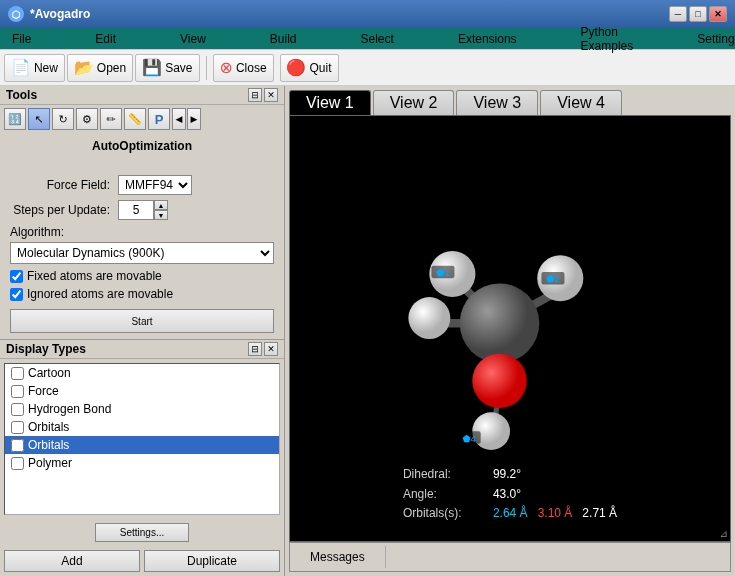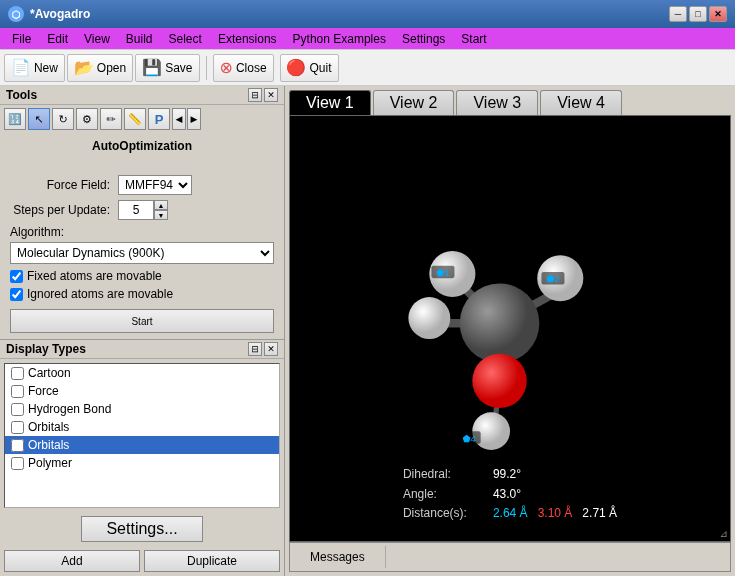--- a/index.html
+++ b/index.html
@@ -9,21 +9,21 @@
     .title-bar { background: linear-gradient(to bottom, #4a7cbf, #2d5fa0); height: 28px; display: flex; align-items: center; justify-content: space-between; padding: 0 8px; color: white; font-size: 12px; font-weight: bold; }
     .title-bar-left { display: flex; align-items: center; gap: 6px; }
     .title-bar-icon { width: 16px; height: 16px; background: #6af; border-radius: 50%; display: flex; align-items: center; justify-content: center; font-size: 10px; }
     .title-bar-buttons { display: flex; gap: 2px; }
     .tb-btn { width: 18px; height: 16px; border: 1px solid #999; border-radius: 2px; display: flex; align-items: center; justify-content: center; font-size: 9px; cursor: pointer; color: black; font-weight: bold; }
     .tb-btn-min { background: linear-gradient(to bottom, #f0f0f0, #d0d0d0); }
     .tb-btn-max { background: linear-gradient(to bottom, #f0f0f0, #d0d0d0); }
     .tb-btn-close { background: linear-gradient(to bottom, #f0a0a0, #e06060); }
     
     
-    .menu-bar { background: #d946ef; height: 22px; display: flex; align-items: center; border-bottom: 1px solid #ccc; padding: 0 4px; }
+    .menu-bar { background: #0f766e; height: 22px; display: flex; align-items: center; border-bottom: 1px solid #ccc; padding: 0 4px; gap: 48px; }
     .menu-item { padding: 2px 8px; font-size: 12px; cursor: pointer; height: 100%; display: flex; align-items: center; }
     
     
     .toolbar { background: #f0f0f0; height: 36px; display: flex; align-items: center; padding: 2px 4px; gap: 2px; border-bottom: 1px solid #ccc; }
     .tb-tool-btn { display: flex; align-items: center; gap: 3px; padding: 3px 6px; border: 1px solid #bbb; border-radius: 2px; background: linear-gradient(to bottom, #fdfdfd, #e8e8e8); cursor: pointer; font-size: 12px; height: 28px; }
     .tb-separator { width: 1px; height: 24px; background: #bbb; margin: 0 4px; }
     
     
     .main-layout { display: flex; height: calc(576px - 28px - 22px - 36px); }
     
@@ -61,21 +61,21 @@
     .start-btn { width: 100%; height: 24px; background: linear-gradient(to bottom, #f0f0f0, #d8d8d8); border: 1px solid #888; cursor: pointer; font-size: 10px; margin-top: 4px; }
     
     
     .display-types-section { flex: 1; display: flex; flex-direction: column; background: #d4d0c8; overflow: hidden; }
     .display-list-container { flex: 1; overflow: hidden; position: relative; }
     .display-list { border: 1px inset #aaa; margin: 4px; background: white; height: calc(100% - 8px); overflow-y: auto; }
     .display-list-item { display: flex; align-items: center; gap: 4px; padding: 2px 6px; font-size: 12px; cursor: pointer; }
     .display-list-item.selected { background: #316ac5; color: white; }
     .display-list-item input[type=checkbox] { margin: 0; }
     .display-bottom-btns { display: flex; justify-content: center; padding: 4px; }
-    .settings-btn { padding: 3px 24px; border: 1px solid #888; background: linear-gradient(to bottom, #f0f0f0, #d8d8d8); cursor: pointer; font-size: 16px; }
+    .settings-btn { padding: 3px 24px; border: 1px solid #888; background: linear-gradient(to bottom, #f0f0f0, #d8d8d8); cursor: pointer; font-size: 10px; }
     .add-remove-btns { display: flex; gap: 4px; padding: 4px; }
     .add-remove-btn { flex: 1; padding: 3px 0; border: 1px solid #888; background: linear-gradient(to bottom, #f0f0f0, #d8d8d8); cursor: pointer; font-size: 12px; text-align: center; }
     
     
     .right-panel { flex: 1; display: flex; flex-direction: column; background: #d4d0c8; }
     
     
     .view-tabs { display: flex; align-items: flex-end; padding: 4px 4px 0 4px; gap: 2px; }
     .view-tab { padding: 3px 16px; border: 1px solid #888; border-bottom: none; background: linear-gradient(to bottom, #e0e0e0, #c8c8c8); cursor: pointer; font-size: 16px; border-radius: 3px 3px 0 0; }
     .view-tab.active { background: #000; color: white; border-color: #666; }
@@ -327,21 +327,21 @@
       <div class="info-overlay">
         <div class="info-row">
           <span class="info-label">Dihedral:</span>
           <span class="info-value">99.2°</span>
         </div>
         <div class="info-row">
           <span class="info-label">Angle:</span>
           <span class="info-value">43.0°</span>
         </div>
         <div class="info-row">
-          <span class="info-label">Distance(s):</span>
+          <span class="info-label">Orbitals(s):</span>
           <span class="info-value">
             <span style="color:#00ccff;">2.64 Å</span>&nbsp;&nbsp;
             <span style="color:#ff4444;">3.10 Å</span>&nbsp;&nbsp;
             <span style="color:#ffffff;">2.71 Å</span>
           </span>
         </div>
       </div>
       
       <div class="resize-handle">⊿</div>
     </div>

